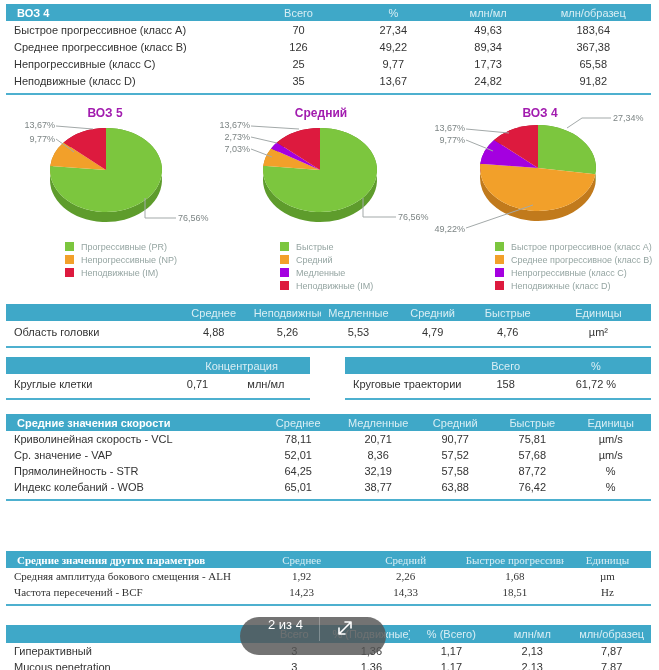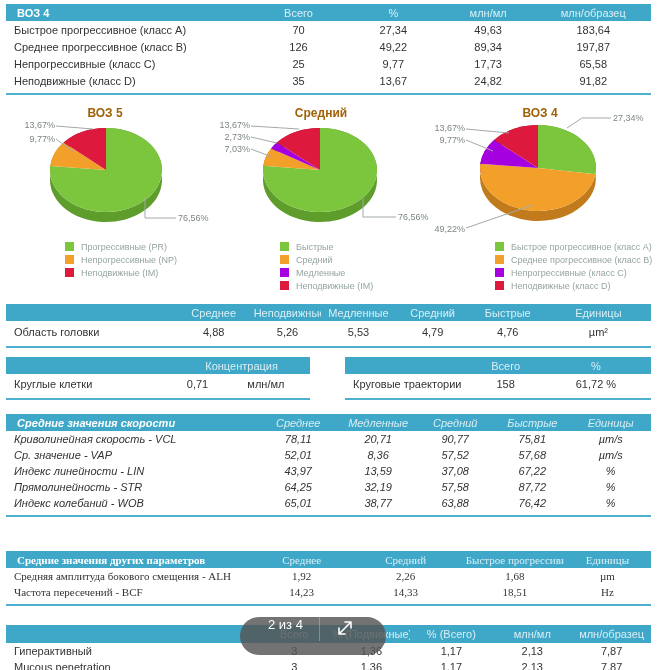--- a/index.html
+++ b/index.html
@@ -25,21 +25,21 @@
   #t-speed td{height:16px;}
   #t-params td{height:16px;}
   #t-bottom td{height:16px;}
   #t-bottom th{height:18px;}
 
   
   #charts-row{position:absolute;top:106px;left:0;width:659px;height:196px;}
   .chart{position:absolute;top:0;height:196px;}
   .chart-title{
     position:absolute;top:0;width:140px;text-align:center;
-    font-size:12px;font-weight:bold;color:#a16207;
+    font-size:12px;font-weight:bold;color:#a21caf;
   }
   .pie-svg{position:absolute;left:0;top:0;}
   .callout{position:absolute;font-size:9px;color:#7d8585;white-space:nowrap;}
   .legend{position:absolute;}
   .legend-row{display:flex;align-items:center;margin-bottom:4px;height:9px;}
   .swatch{width:9px;height:9px;display:inline-block;margin-right:7px;flex:none;}
   .legend-label{font-size:9px;color:#95a5a2;white-space:nowrap;}
 
   
   #pill{
@@ -78,21 +78,21 @@
           <td>70</td>
           <td>27,34</td>
           <td>49,63</td>
           <td>183,64</td>
         </tr>
         <tr>
           <td>Среднее прогрессивное (класс B)</td>
           <td>126</td>
           <td>49,22</td>
           <td>89,34</td>
-          <td>197,87</td>
+          <td>367,38</td>
         </tr>
         <tr>
           <td>Непрогрессивные (класс C)</td>
           <td>25</td>
           <td>9,77</td>
           <td>17,73</td>
           <td>65,58</td>
         </tr>
         <tr>
           <td>Неподвижные (класс D)</td>
@@ -293,21 +293,21 @@
       <tbody>
         <tr>
           <td>Круговые траектории</td>
           <td>158</td>
           <td>61,72 %</td>
         </tr>
       </tbody>
     </table>
 </div>
 
-<div class="tblock" style="top:414px;left:6px;width:645px;font-style:italic;">
+<div class="tblock" style="top:414px;left:6px;width:645px;">
   <table id="t-speed">
     <colgroup>
         <col style="width:38.8%">
         <col style="width:13%">
         <col style="width:11.8%">
         <col style="width:12.1%">
         <col style="width:11.8%">
         <col style="width:12.5%">
       </colgroup>
   <thead>
@@ -329,28 +329,20 @@
           <td>75,81</td>
           <td>µm/s</td>
         </tr>
         <tr>
           <td>Ср. значение - VAP</td>
           <td>52,01</td>
           <td>8,36</td>
           <td>57,52</td>
           <td>57,68</td>
           <td>µm/s</td>
-        </tr>
-        <tr>
-          <td>Индекс линейности - LIN</td>
-          <td>43,97</td>
-          <td>13,59</td>
-          <td>37,08</td>
-          <td>67,22</td>
-          <td>%</td>
         </tr>
         <tr>
           <td>Прямолинейность - STR</td>
           <td>64,25</td>
           <td>32,19</td>
           <td>57,58</td>
           <td>87,72</td>
           <td>%</td>
         </tr>
         <tr>

